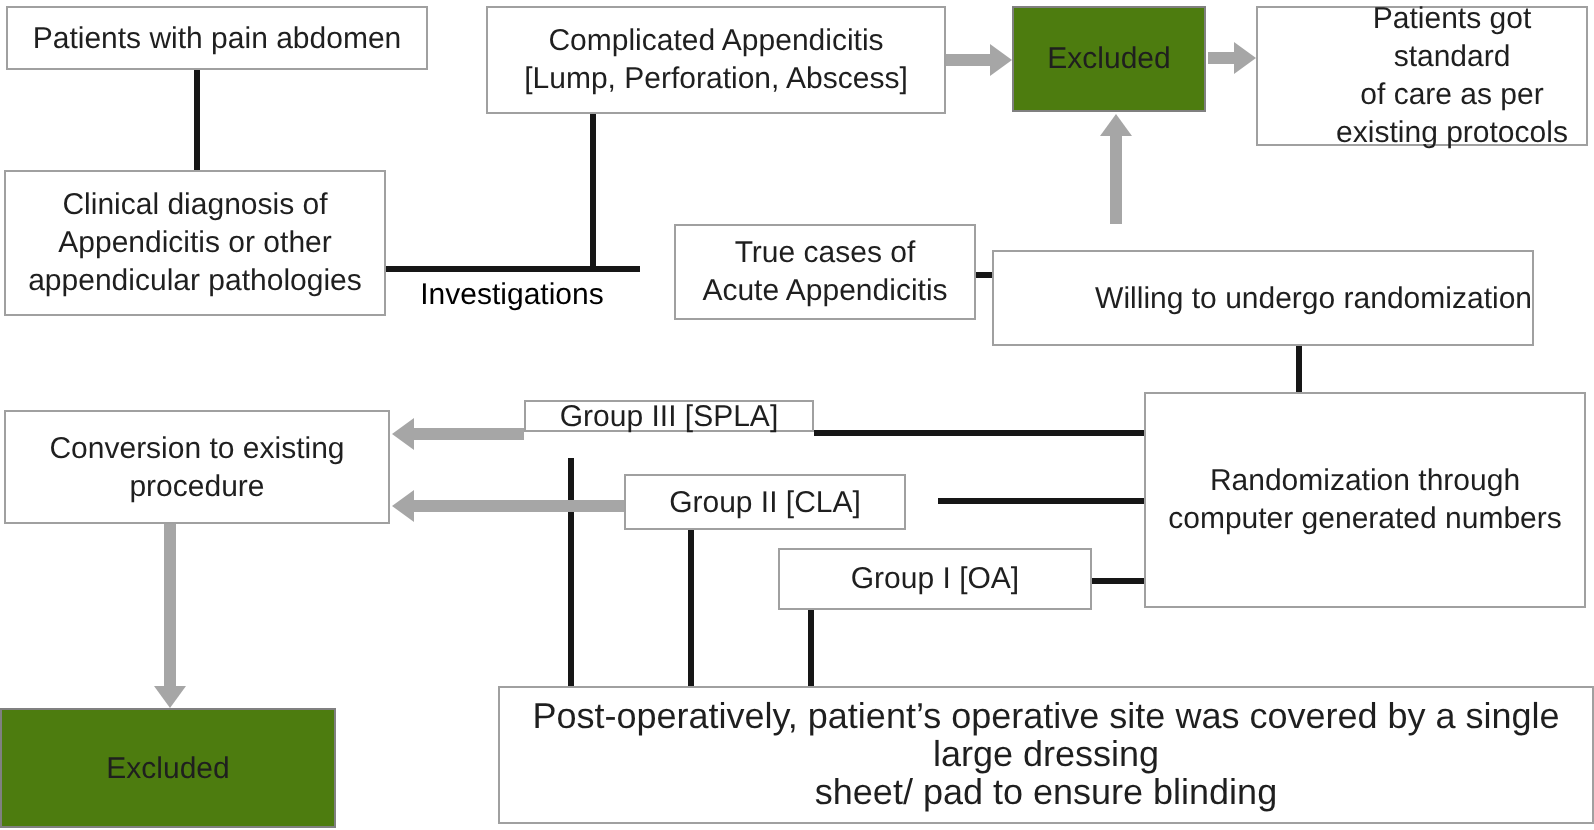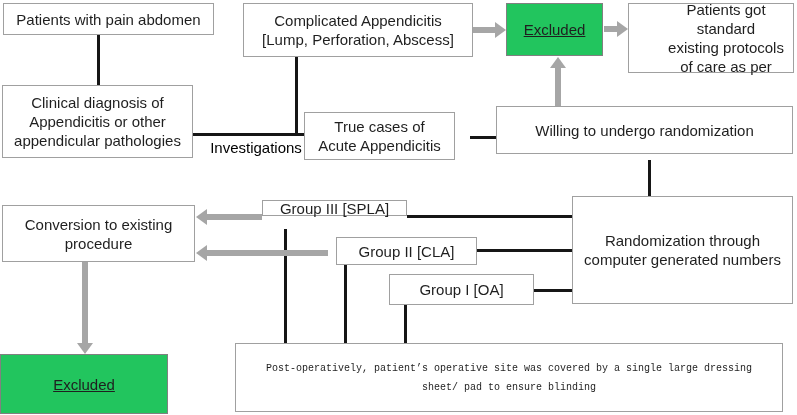--- a/index.html
+++ b/index.html
@@ -5,44 +5,44 @@
   html,body{margin:0;padding:0;background:#ffffff;}
   #canvas{
     position:relative;width:797px;height:415px;background:#ffffff;overflow:hidden;
     font-family:"Liberation Sans","DejaVu Sans",sans-serif;color:#1f1f1f;
   }
   .box{
     position:absolute;background:#ffffff;border:1.6px solid #a0a0a0;
     display:flex;flex-direction:column;align-items:center;justify-content:center;
     text-align:center;font-size:15px;line-height:19px;box-sizing:border-box;
   }
-  .box.excluded{background:#22c55e;border:1.6px solid #808080;text-decoration:underline;}
+  .box.excluded{background:#4d7c0f;border:1.6px solid #808080;}
   .line-h,.line-v{position:absolute;background:#161616;}
   .gray-shaft{position:absolute;background:#a6a6a6;}
   .arrow-head{position:absolute;width:0;height:0;}
   .head-right{border-top:8px solid transparent;border-bottom:8px solid transparent;border-left:11px solid #a6a6a6;}
   .head-left{border-top:8px solid transparent;border-bottom:8px solid transparent;border-right:11px solid #a6a6a6;}
   .head-up{border-left:8px solid transparent;border-right:8px solid transparent;border-bottom:11px solid #a6a6a6;}
   .head-down{border-left:8px solid transparent;border-right:8px solid transparent;border-top:11px solid #a6a6a6;}
   .edge-label{position:absolute;font-size:15px;color:#000000;text-align:center;}
 
   #patients-pain{left:3px;top:3px;width:211px;height:32px;}
   #complicated{left:243px;top:3px;width:230px;height:54px;}
   #excluded-top{left:506px;top:3px;width:97px;height:53px;}
   #standard-care{left:628px;top:3px;width:166px;height:70px;padding-left:30px;}
   #clinical{left:2px;top:85px;width:191px;height:73px;}
-  #true-cases{left:304px;top:112px;width:151px;height:48px;}
-  #willing{left:496px;top:106px;width:297px;height:48px;}
+  #true-cases{left:337px;top:112px;width:151px;height:48px;}
+  #willing{left:496px;top:125px;width:271px;height:48px;align-items:flex-end;}
   #conversion{left:2px;top:205px;width:193px;height:57px;}
   #group3{left:262px;top:200px;width:145px;height:16px;}
-  #group2{left:336px;top:237px;width:141px;height:28px;align-items:center;}
-  #group1{left:389px;top:274px;width:145px;height:31px;}
+  #group2{left:312px;top:237px;width:141px;height:28px;align-items:center;}
+  #group1{left:389px;top:274px;width:157px;height:31px;}
   #randomization{left:572px;top:196px;width:221px;height:108px;}
   #excluded-bottom{left:0px;top:354px;width:168px;height:60px;}
-  #postop{left:235px;top:343px;width:548px;height:69px;font-size:10px;font-family:Liberation Mono, monospace;}
+  #postop{left:249px;top:343px;width:548px;height:69px;font-size:18px;}
   #investigations-label{left:206px;top:139px;width:100px;}
 </style>
 </head>
 <body>
 
 <div id="canvas">
 
   <div class="line-v" style="left:97px;top:35px;width:3px;height:50px;"></div>
   <div class="line-v" style="left:295px;top:57px;width:3px;height:79px;"></div>
   <div class="line-h" style="left:193px;top:133px;width:127px;height:3px;"></div>
@@ -81,22 +81,22 @@
     <span>Complicated Appendicitis</span>
     <span>[Lump, Perforation, Abscess]</span>
   </div>
 
   <div class="box excluded" id="excluded-top">
     <span>Excluded</span>
   </div>
 
   <div class="box" id="standard-care">
     <span>Patients got standard</span>
+    <span>of care as per</span>
     <span>existing protocols</span>
-    <span>of care as per</span>
   </div>
 
   <div class="box" id="clinical">
     <span>Clinical diagnosis of</span>
     <span>Appendicitis or other</span>
     <span>appendicular pathologies</span>
   </div>
 
   <div class="box" id="true-cases">
     <span>True cases of</span>

